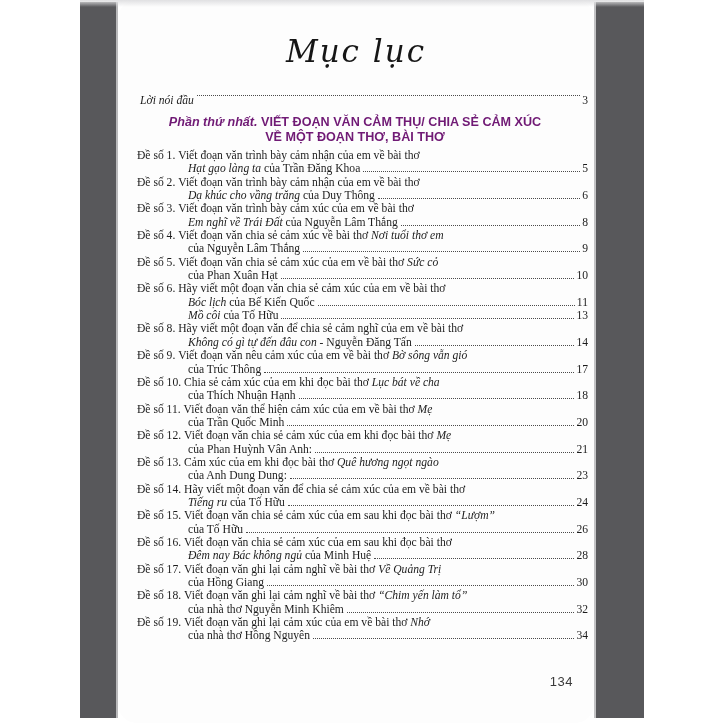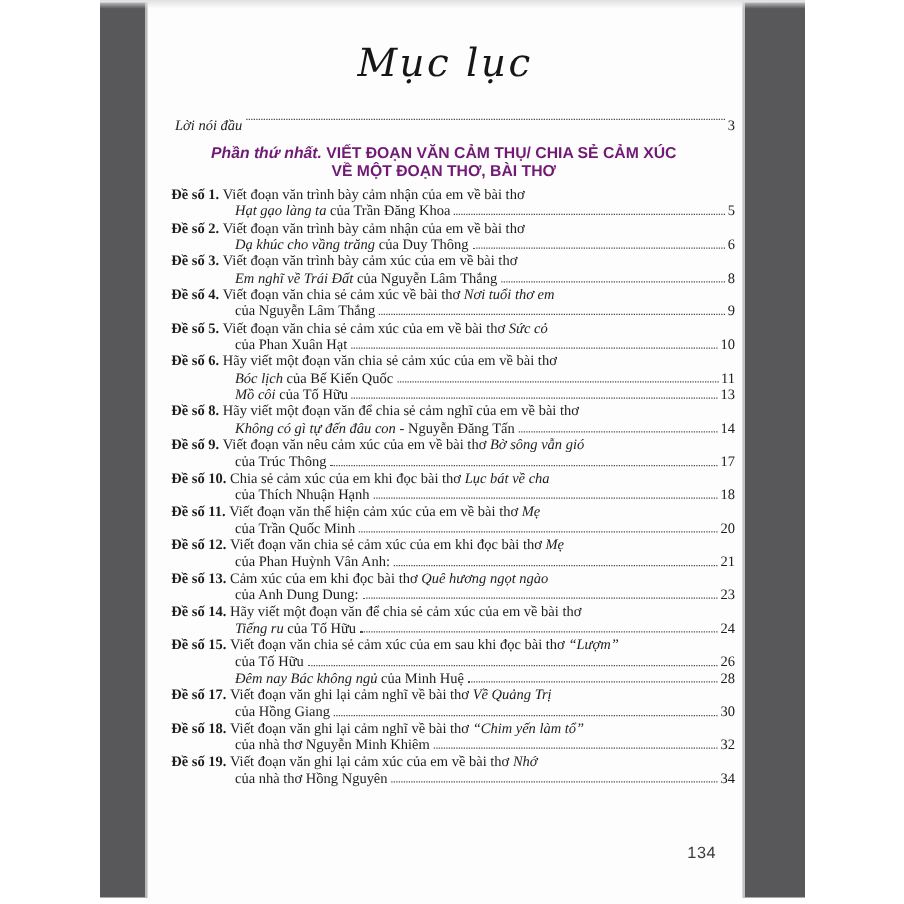--- a/index.html
+++ b/index.html
@@ -17,21 +17,21 @@
   .bar-right {
     position:absolute; left:594px; top:2px; width:48px; height:716px;
     background:#58585b; border-left:2px solid #c2c2c4;
   }
   .top-fade {
     position:absolute; left:80px; top:0; width:564px; height:7px;
     background:linear-gradient(#e0e0e2, rgba(255,255,255,0)); z-index:5;
   }
   .page {
     position:absolute; left:118px; top:0; width:476px; height:723px;
-    background:#fdfdfd; color:#1c1c1c;
+    background:#fdfdfd; color:#1c1c1c;border-radius:19px;
   }
 
   .toc-title {
     position:absolute; top:33px; left:0; width:100%;
     text-align:center; font-family:"DejaVu Serif",serif; font-style:italic;
     font-size:31px; letter-spacing:2px; color:#161616;
   }
 
   .intro-row {
     position:absolute; top:94px; left:22px; right:6px;
@@ -52,21 +52,21 @@
     font-family:"Liberation Sans","DejaVu Sans",sans-serif;
     font-weight:bold; font-size:12.6px; line-height:15px; color:#701a75;
   }
   .section .sec-label { font-style:italic; }
 
   .entries {
     position:absolute; top:149px; left:19px; right:6px;
     font-size:11.6px; line-height:13.35px; color:#1c1c1c;
   }
   .entry .l1 { white-space:nowrap; overflow:hidden; }
-  .entry .l1 .lbl { font-weight:bold; }
+  .entry .l1 .lbl { font-weight:normal; }
   .entry .l2 {
     display:flex; align-items:baseline; padding-left:51px; white-space:nowrap;
   }
   .entry i { font-style:italic; }
 
   .folio {
     position:absolute; top:674px; right:21px;
     font-family:"Liberation Sans","DejaVu Sans",sans-serif;
     font-size:13px; letter-spacing:0.5px; color:#3a3a3a;
   }
@@ -207,20 +207,21 @@
         </div>
         <div class="entry">
           <div class="l1"><span class="lbl">Đề số 15.&nbsp;</span><span>Viết đoạn văn chia sẻ cảm xúc của em sau khi đọc bài thơ </span><i>“Lượm”</i></div>
           <div class="l2">
             <span><span>của Tố Hữu</span></span>
             <span class="leader"></span>
             <span class="pg">26</span>
           </div>
         </div>
         <div class="entry">
+          <div class="l1"><span class="lbl">Đề số 16.&nbsp;</span><span>Viết đoạn văn chia sẻ cảm xúc của em sau khi đọc bài thơ</span></div>
           <div class="l2">
             <span><i>Đêm nay Bác không ngủ</i><span> của Minh Huệ</span></span>
             <span class="leader"></span>
             <span class="pg">28</span>
           </div>
         </div>
         <div class="entry">
           <div class="l1"><span class="lbl">Đề số 17.&nbsp;</span><span>Viết đoạn văn ghi lại cảm nghĩ về bài thơ </span><i>Về Quảng Trị</i></div>
           <div class="l2">
             <span><span>của Hồng Giang</span></span>

